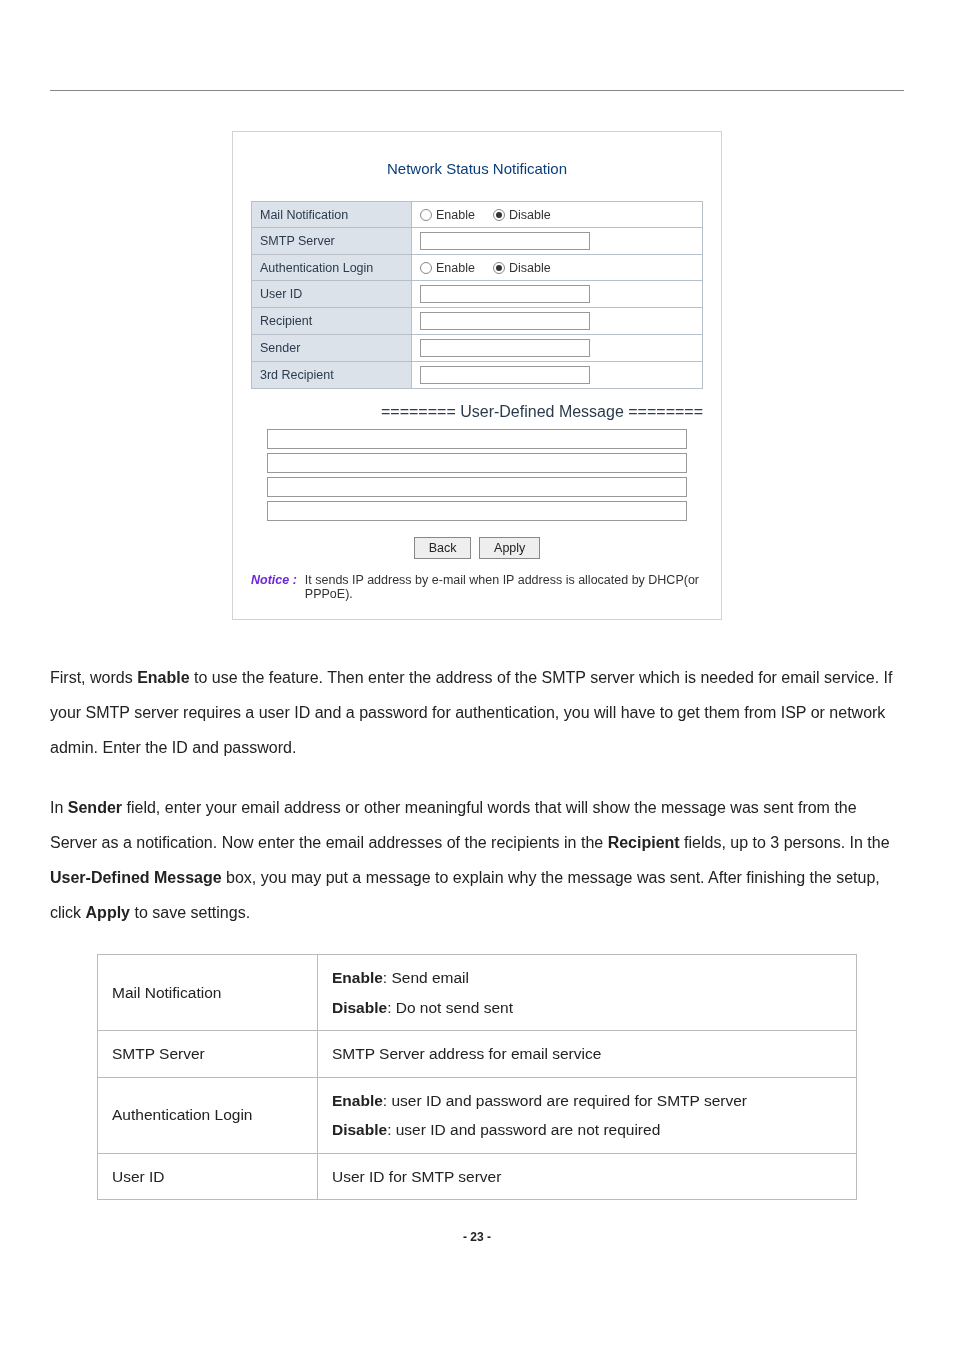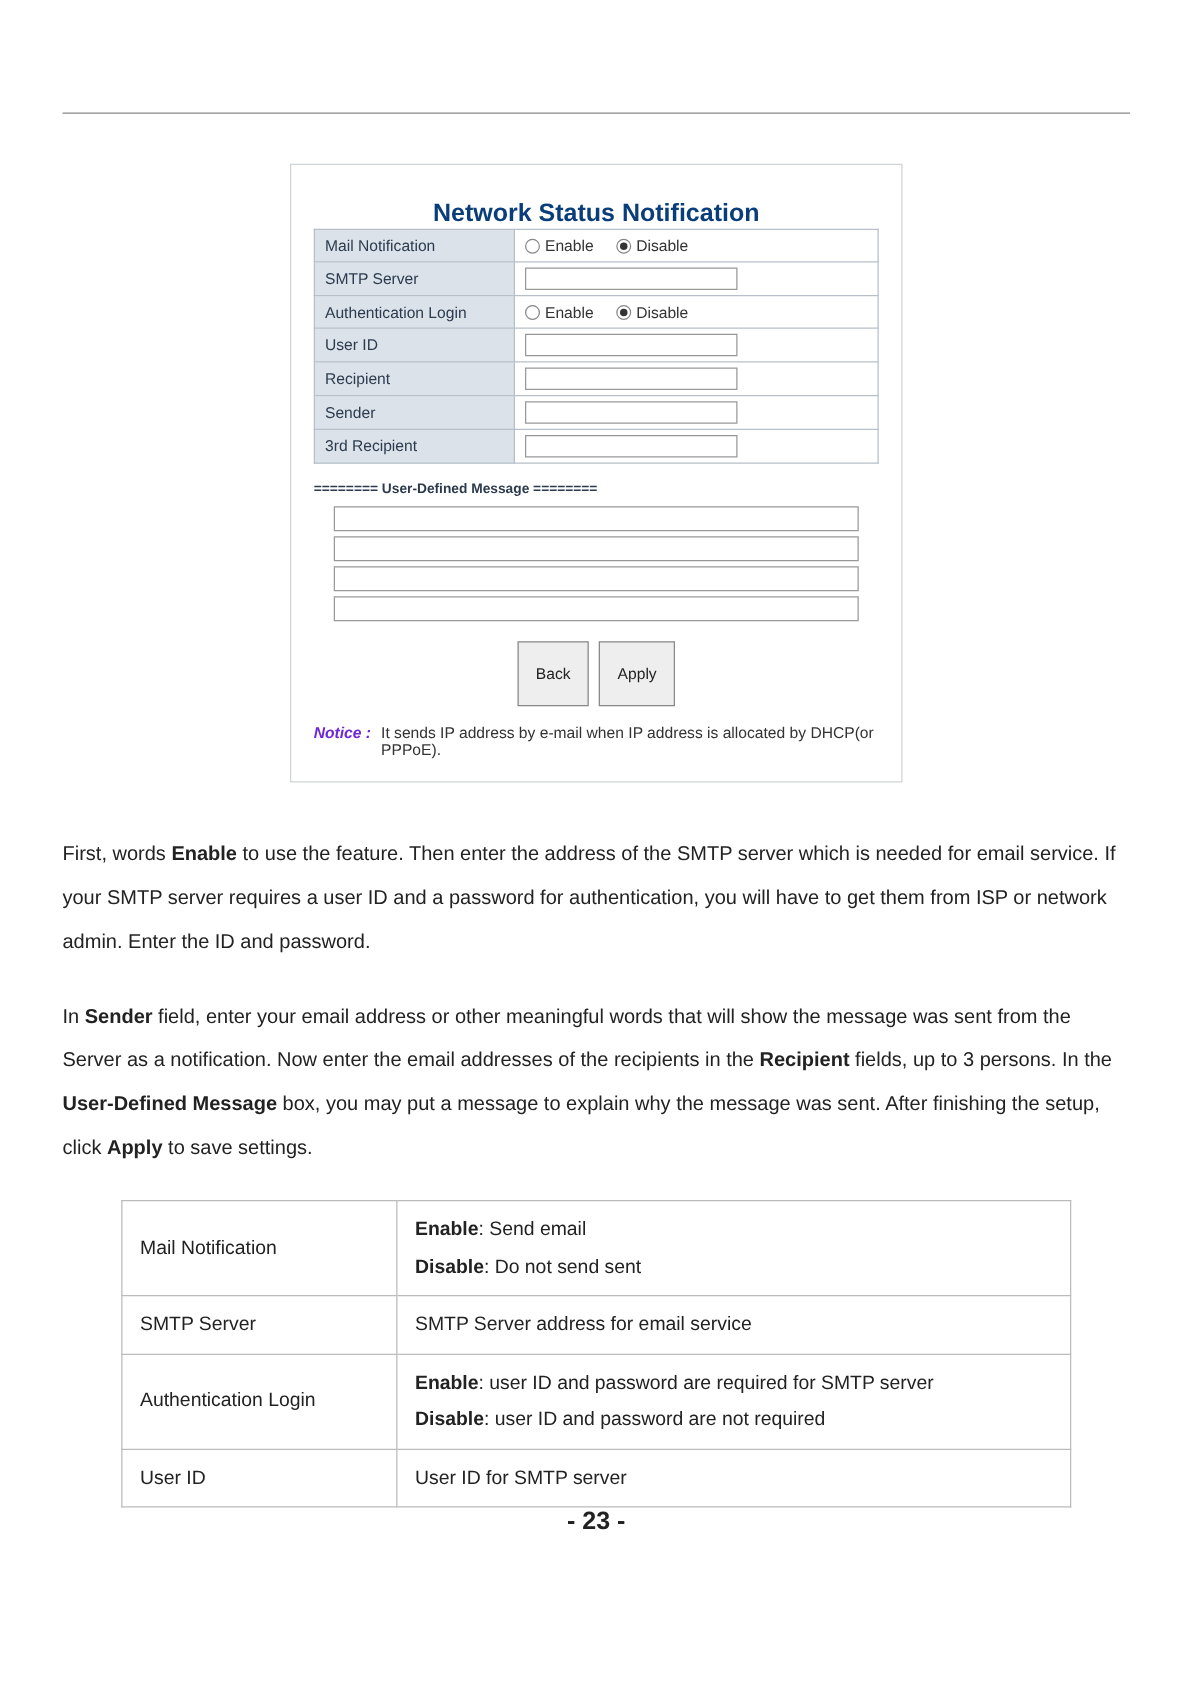--- a/index.html
+++ b/index.html
@@ -18,22 +18,23 @@
   .dialog {
     width: 490px;
     border: 1px solid #cfd4d9;
     background: #fff;
     padding: 28px 18px 18px 18px;
     font-size: 13px;
   }
   .dialog-title {
     text-align: center;
     color: #0a3e7a;
-    font-weight: 700;
-    font-size: 20px;
+    font-weight: 400;
+    font-size: 15px;
+    margin-bottom: 24px;
   }
   table.form {
     width: 100%;
     border-collapse: collapse;
     margin-bottom: 14px;
   }
   table.form td {
     border: 1px solid #b7c0c9;
     padding: 4px 8px;
     vertical-align: middle;
@@ -51,27 +52,27 @@
     width: 12px; height: 12px; border: 1px solid #888; border-radius: 50%;
     display: inline-block; margin-right: 4px; vertical-align: middle; position: relative;
   }
   .radio-dot.checked::after {
     content: ""; position: absolute; width: 6px; height: 6px; background: #333;
     border-radius: 50%; top: 2px; left: 2px;
   }
   .text-input {
     width: 170px; height: 18px; border: 1px solid #999; background: #fff;
   }
-  .udm-title { text-align: left; color: #2b3b4d; font-size: 11px; margin: 10px 0 8px 0; font-weight: bold; }
+  .udm-title { text-align: right; color: #2b3b4d; font-size: 16px; margin: 10px 0 8px 0; }
   .udm-boxes { display: flex; flex-direction: column; gap: 4px; align-items: center; margin-bottom: 16px; }
   .udm-box { width: 420px; height: 20px; border: 1px solid #999; background: #fff; }
   .btn-row { text-align: center; margin-bottom: 14px; }
   .btn {
     display: inline-block; border: 1px solid #888; background: #eee;
-    padding: 18px 14px; font-size: 12.5px; margin: 0 2px;
+    padding: 3px 14px; font-size: 12.5px; margin: 0 2px;
   }
   .notice-row { font-size: 12.5px; color: #333; display: flex; }
   .notice-label { color: #6d28d9; font-style: italic; font-weight: 700; margin-right: 8px; flex-shrink: 0; }
 
   p.body-text { line-height: 2.2; margin-bottom: 24px; font-size: 16px; color: #222; }
   p.body-text .bold { font-weight: 700; }
 
   table.info {
     border-collapse: collapse;
     margin: 0 auto;
@@ -79,21 +80,21 @@
     font-size: 15.5px;
   }
   table.info td {
     border: 1px solid #bbb;
     padding: 8px 14px;
     vertical-align: middle;
     line-height: 1.9;
   }
   table.info td.key { width: 220px; }
 
-  .page-num { text-align: center; font-weight: 700; font-size: 20px; }
+  .page-num { text-align: center; margin-top: 30px; font-weight: 700; font-size: 12px; }
 </style>
 </head>
 <body>
 
 <hr class="top-rule">
 
 <div class="dialog-wrap">
   <div class="dialog">
     <div class="dialog-title">Network Status Notification</div>
 

